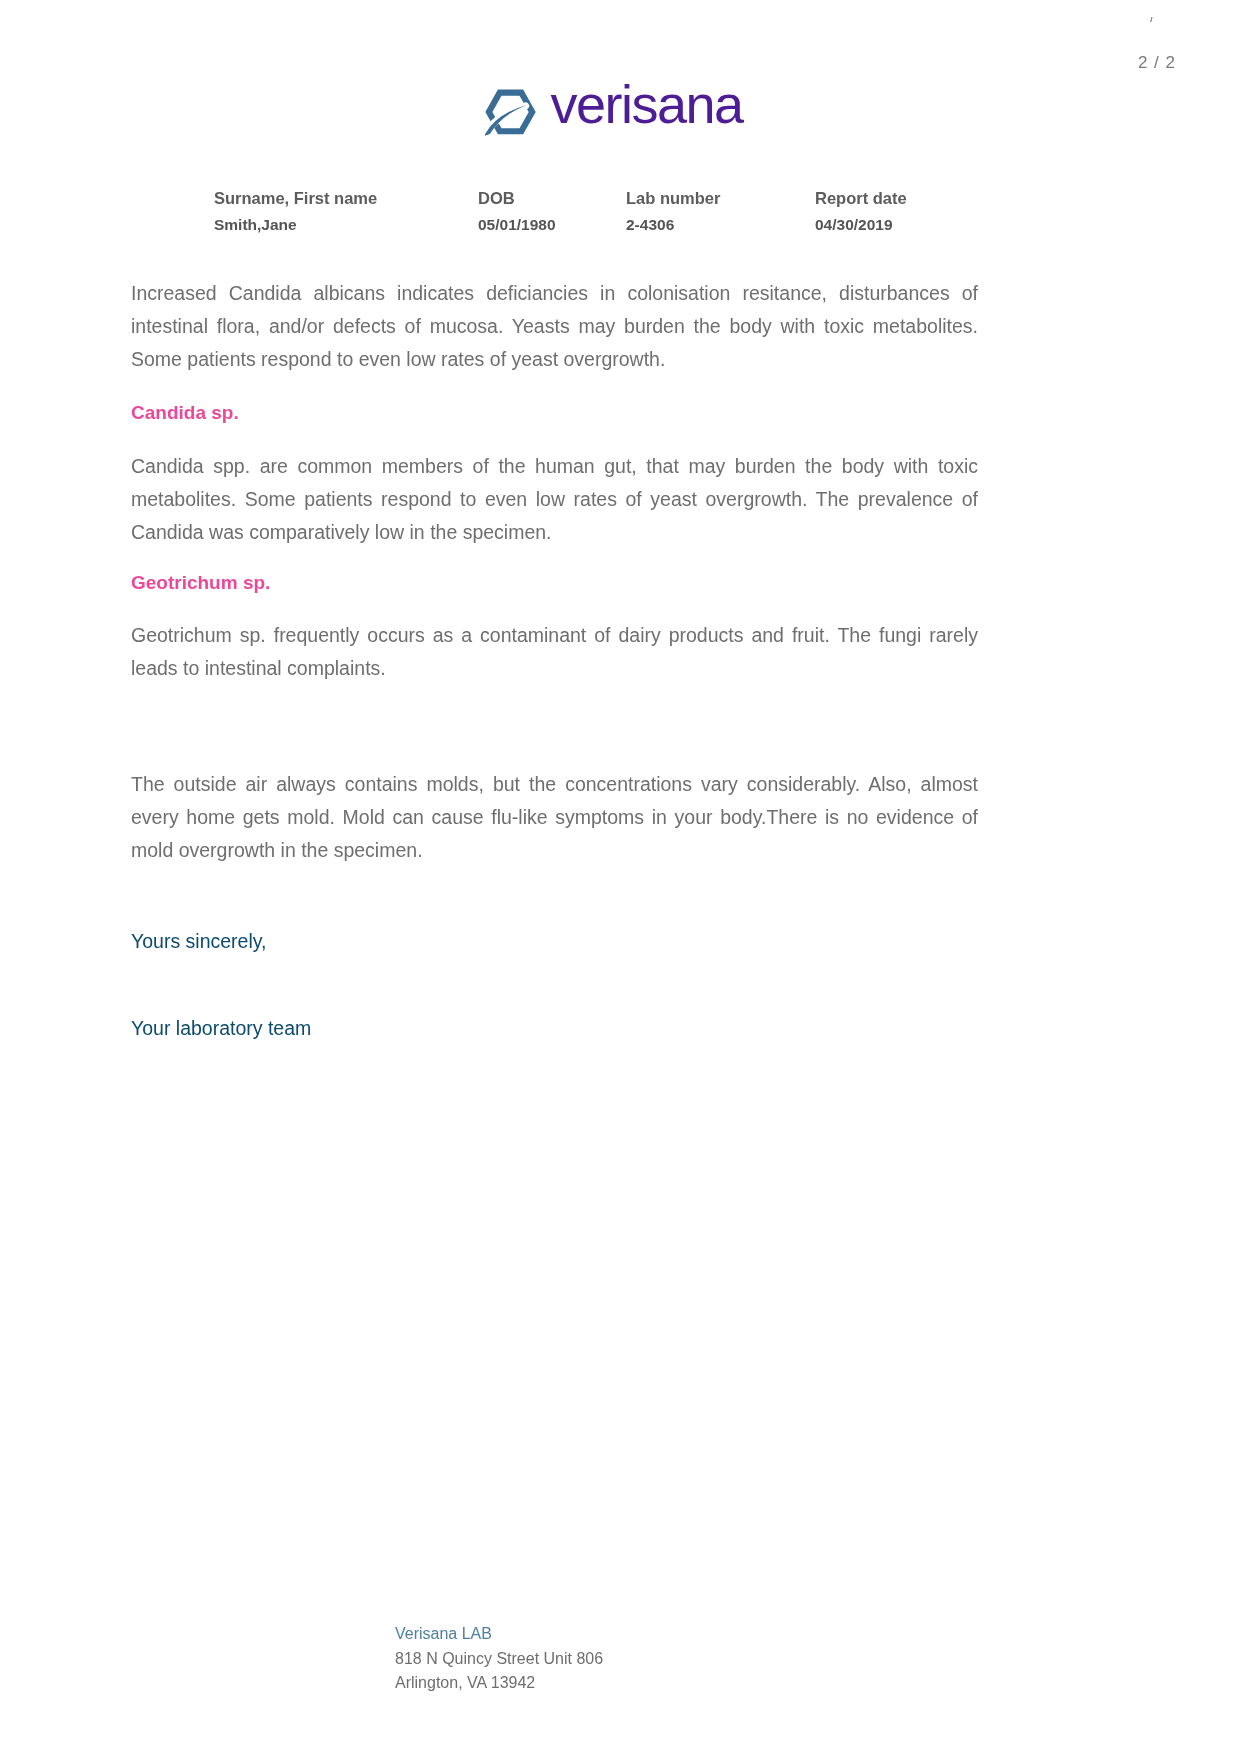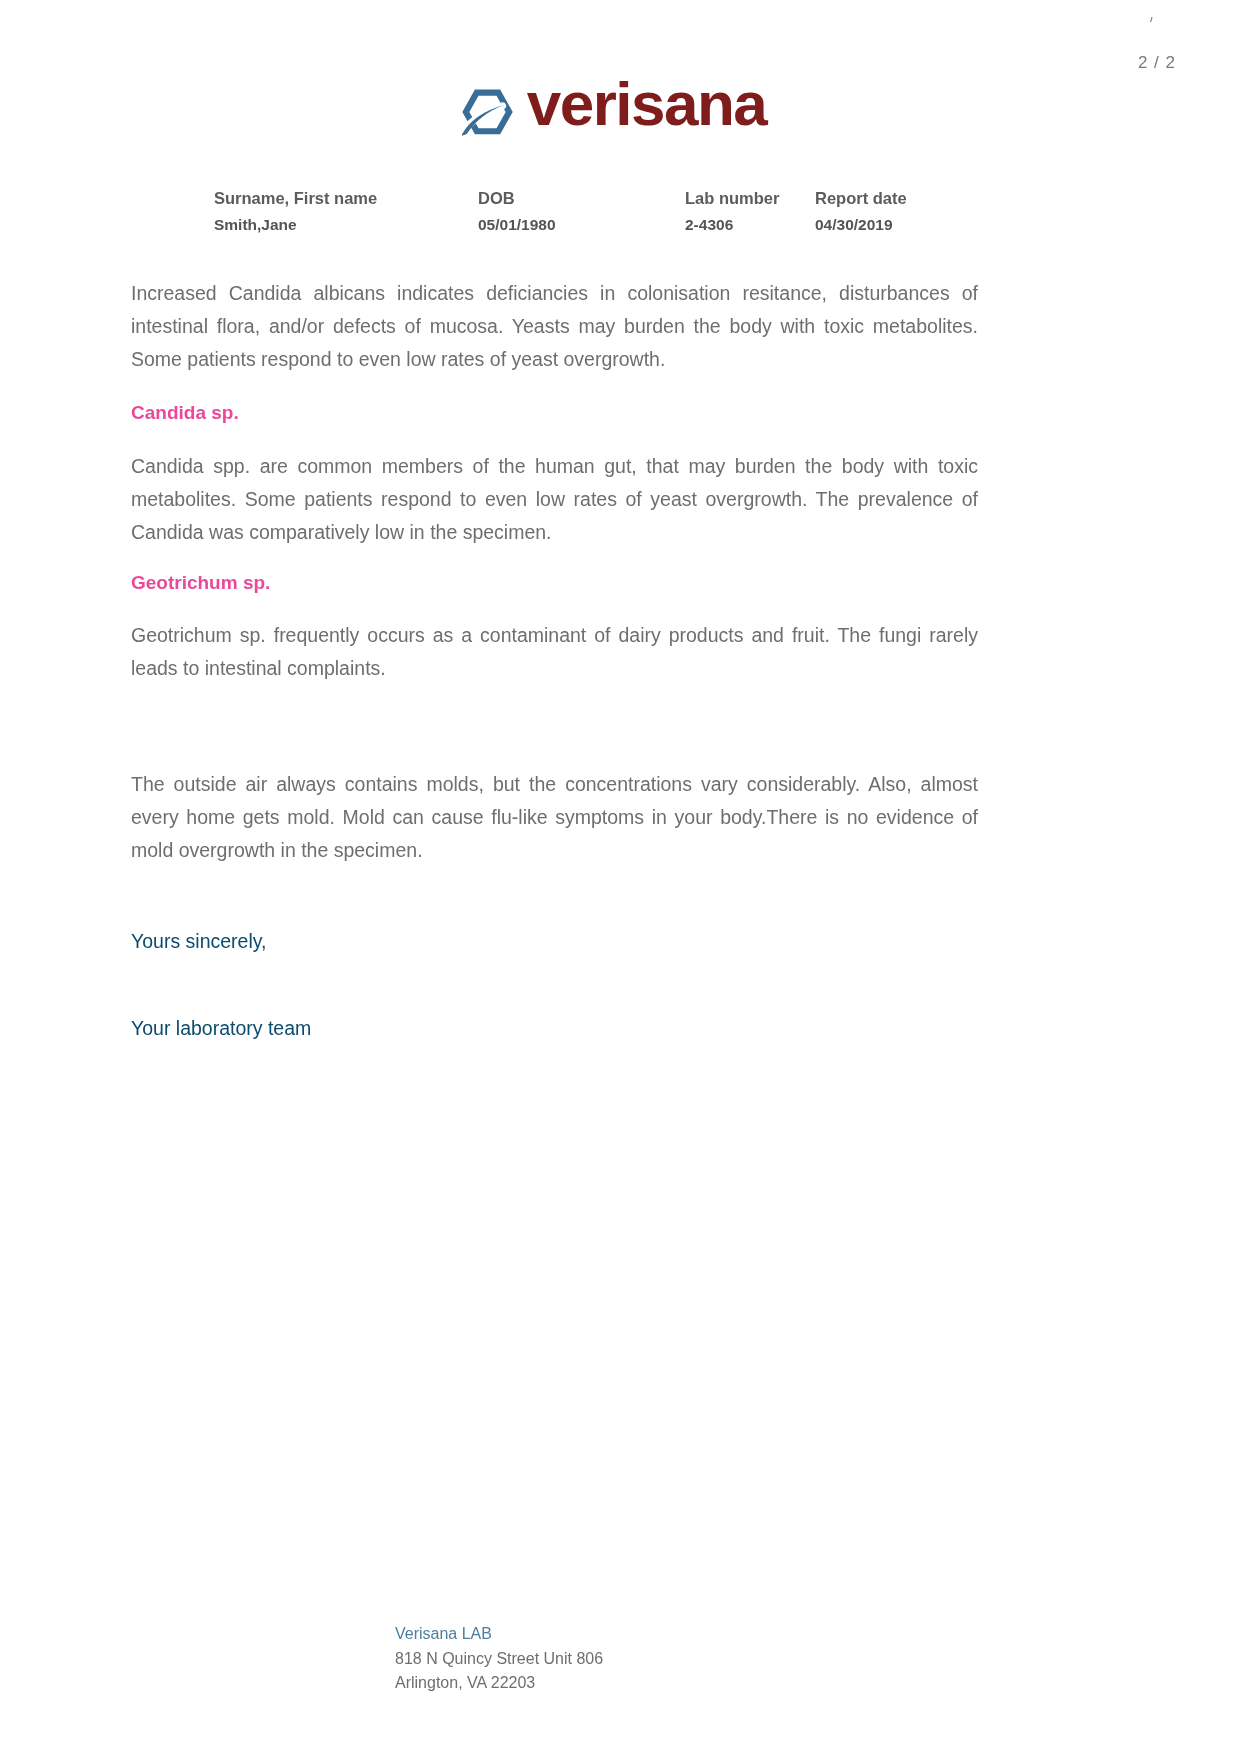--- a/index.html
+++ b/index.html
@@ -39,24 +39,24 @@
     top: 60px;
     left: 0;
     width: 100%;
     display: flex;
     justify-content: center;
     align-items: flex-start;
   }
   .logo-inner { display: flex; align-items: flex-start; transform: translateX(-6px); }
   .logo-icon { margin-top: 10px; margin-right: 13px; }
   .logo-text {
-    font-size: 62px;
-    font-weight: 700;
+    font-size: 54px;
+    font-weight: 400;
     letter-spacing: -1.5px;
-    color: #7f1d1d;
+    color: #4c1d95;
     line-height: 54px;
   }
 
   
   .pi-label {
     position: absolute;
     top: 170px;
     font-size: 16.5px;
     font-weight: 700;
     color: #5c5c5c;
@@ -67,21 +67,21 @@
     position: absolute;
     top: 198px;
     font-size: 15.5px;
     font-weight: 700;
     color: #545454;
     line-height: 20px;
     white-space: nowrap;
   }
   .col-0 { left: 214px; }
   .col-1 { left: 478px; }
-  .col-2 { left: 685px; }
+  .col-2 { left: 626px; }
   .col-3 { left: 815px; }
 
   
   .para {
     position: absolute;
     left: 131px;
     width: 847px;
     font-size: 19.5px;
     line-height: 33px;
     color: #6e6e6e;
@@ -167,16 +167,16 @@
   <p class="para pos-p2">Geotrichum sp. frequently occurs as a contaminant of dairy products and fruit. The fungi rarely leads to intestinal complaints.</p>
 
   <p class="para pos-p3">The outside air always contains molds, but the concentrations vary considerably. Also, almost every home gets mold. Mold can cause flu-like symptoms in your body.There is no evidence of mold overgrowth in the specimen.</p>
 
   <div class="signoff pos-s1">Yours sincerely,</div>
   <div class="signoff pos-s2">Your laboratory team</div>
 
   <div class="footer-col footer-left">
     <div class="footer-company">Verisana LAB</div>
     <div>818 N Quincy Street Unit 806</div>
-    <div>Arlington, VA 22203</div>
+    <div>Arlington, VA 13942</div>
   </div>
 
 </div>
 
 </body></html>

